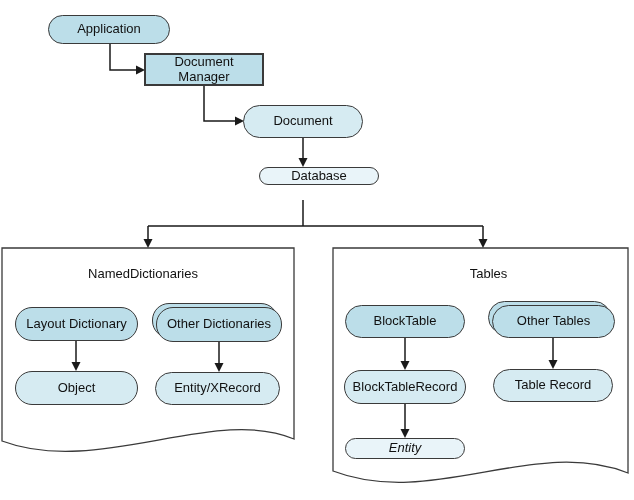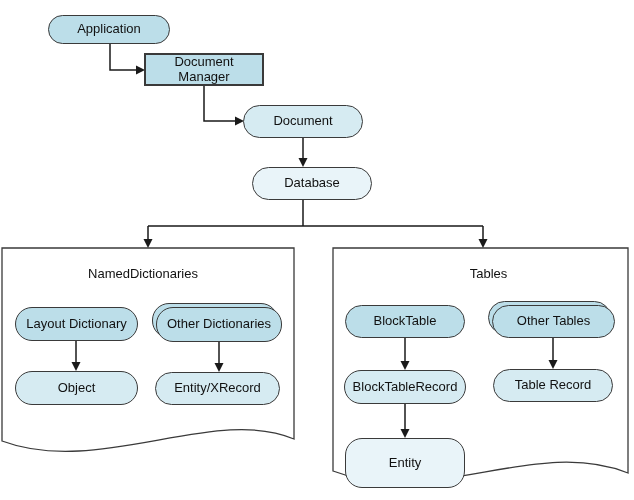--- a/index.html
+++ b/index.html
@@ -101,21 +101,21 @@
     <div class="doc-mgr-text">
       <span>Document</span>
       <span>Manager</span>
     </div>
   </div>
 
   <div class="node pill fill2" style="left:243px; top:105px; width:120px; height:33px;">
     <span>Document</span>
   </div>
 
-  <div class="node pill fill3" style="left:252px; top:167px; width:120px; height:33px;">
+  <div class="node pill fill3" style="left:259px; top:167px; width:120px; height:18px;">
     <span>Database</span>
   </div>
 
   <div class="node pill fill1" style="left:15px; top:307px; width:123px; height:34px;">
     <span>Layout Dictionary</span>
   </div>
 
   <div class="node pill fill1" style="left:152px; top:303px; width:126px; height:35px;"></div>
   <div class="node pill fill1" style="left:156px; top:307px; width:126px; height:35px;justify-content:center;">
     <span>Other Dictionaries</span>
@@ -139,17 +139,17 @@
   </div>
 
   <div class="node pill fill2" style="left:344px; top:370px; width:122px; height:34px;">
     <span>BlockTableRecord</span>
   </div>
 
   <div class="node pill fill2" style="left:493px; top:369px; width:120px; height:33px;">
     <span>Table Record</span>
   </div>
 
-  <div class="node pill fill3" style="left:345px; top:438px; width:120px; height:50px;">
+  <div class="node pill fill3" style="left:345px; top:438px; width:120px; height:21px;font-style:italic;">
     <span>Entity</span>
   </div>
 
 </div>
 
 </body></html>

